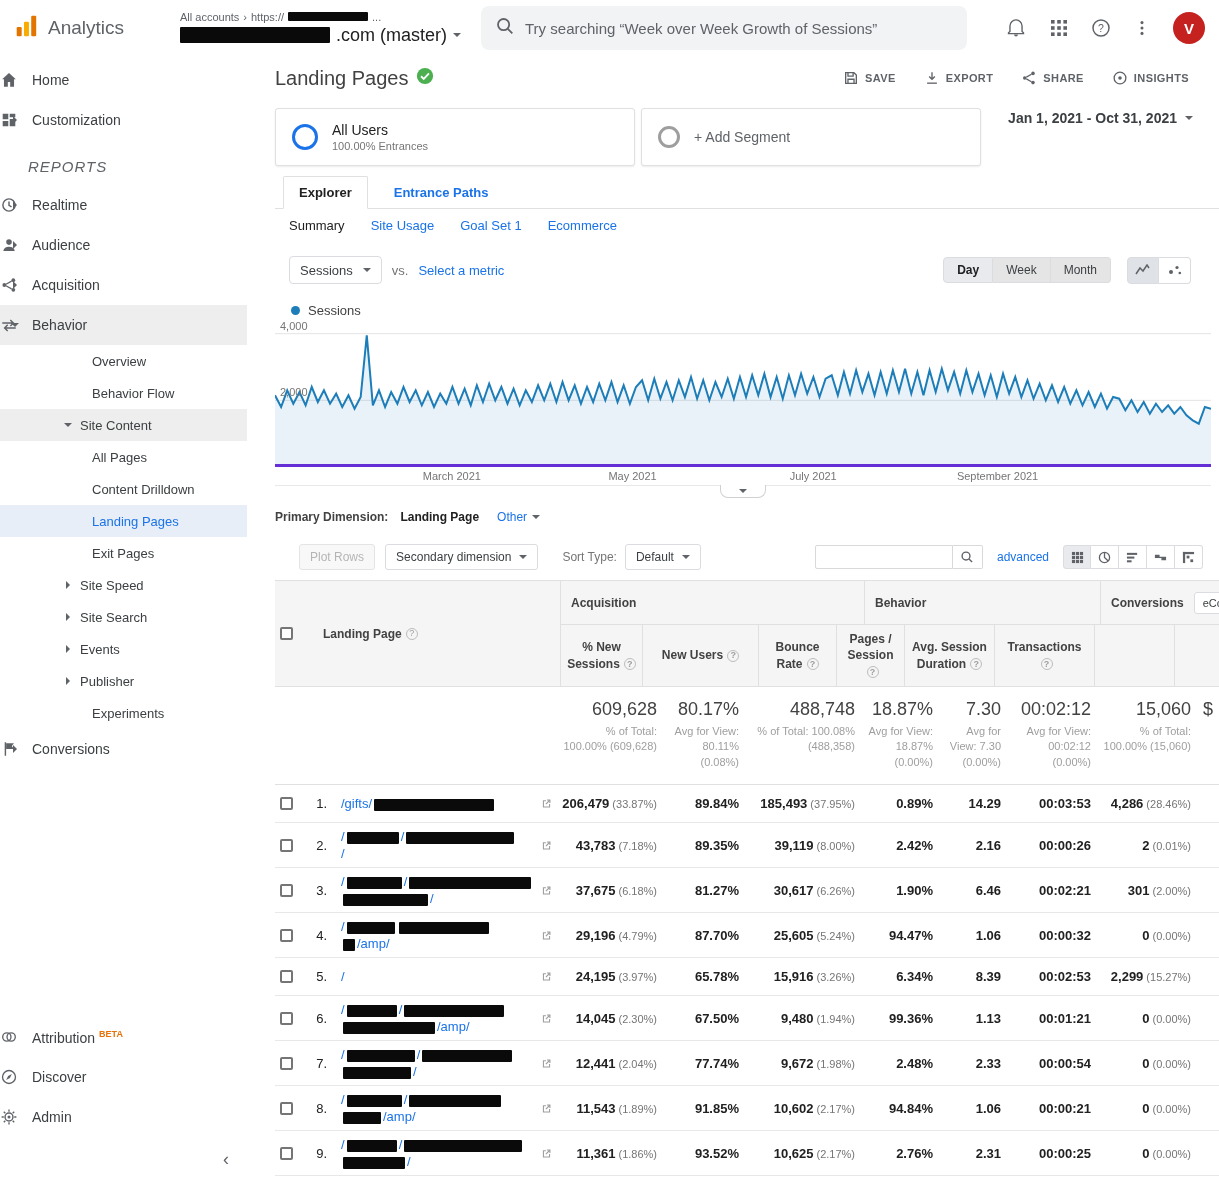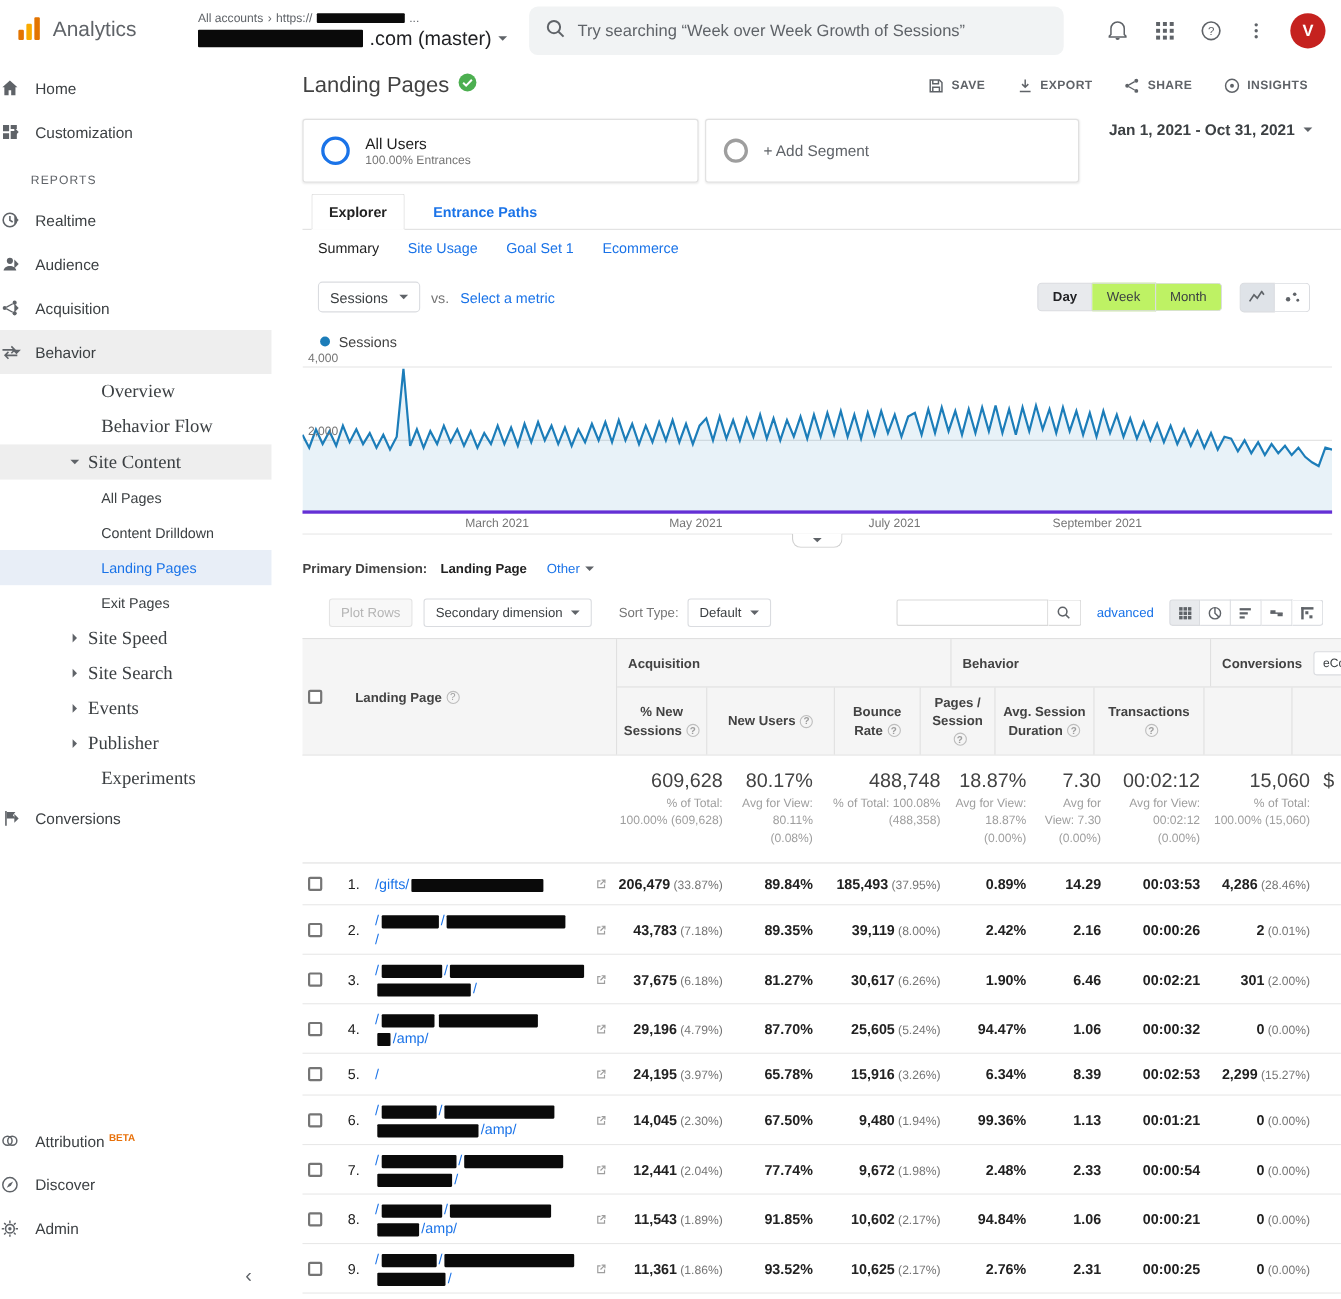--- a/index.html
+++ b/index.html
@@ -25,32 +25,32 @@
   .hdr-icons .hicon { cursor:pointer; display:flex; }
   .avatar { width:32px; height:32px; border-radius:50%; background:#c5221f; color:#fff; font-size:15px; font-weight:bold; display:flex; align-items:center; justify-content:center; }
 
   
   .main { flex:1; display:flex; overflow:hidden; }
 
   
   .sidebar { width:247px; flex:0 0 247px; display:flex; flex-direction:column; padding-top:4px; overflow:hidden; }
   .sb-item { position:relative; display:flex; align-items:center; cursor:pointer; color:#3c4043; }
   .sb-item.lvl-top { height:40px; font-size:14px; }
-  .sb-item.lvl-sub { height:32px; padding-left:92px; font-size:17px;font-family:Liberation Serif, serif; }
+  .sb-item.lvl-sub { height:32px; padding-left:92px; font-size:13px; }
   .sb-item.lvl-sub.has-exp { padding-left:80px; }
   .sb-item.lvl-subsub { height:32px; padding-left:92px; font-size:13px; }
   .sb-item.hl { background:#eeeeee; }
   .sb-item.sel { background:#e8eef7; color:#1a73e8; }
   .sb-ico { display:flex; margin-right:14px; }
   .exp { position:absolute; width:0; height:0; border:4px solid transparent; }
   .lvl-top > .exp { left:11px; }
   .lvl-sub > .exp { left:64px; }
   .exp.right { border-left-color:#5f6368; margin-left:2px; }
   .exp.down { border-top-color:#5f6368; margin-top:4px; }
-  .sb-section { font-size:11px; letter-spacing:1px; color:#5f6368; padding:18px 0 10px 28px; }
+  .sb-section { font-size:15px; letter-spacing:1px; color:#5f6368; padding:18px 0 10px 28px;font-style:italic; }
   .sb-spacer { flex:1; }
   .beta { color:#e8710a; font-size:9px; font-weight:bold; margin-left:4px; vertical-align:super; }
   .sb-collapse { height:44px; display:flex; align-items:center; justify-content:flex-end; padding-right:18px; color:#5f6368; font-size:18px; cursor:pointer; }
 
   
   .content { flex:1; padding-left:28px; overflow:hidden; display:flex; flex-direction:column; }
 
   .actions-bar { height:44px; flex:0 0 44px; display:flex; align-items:center; }
   .page-title { font-size:20px; color:#424242; display:flex; align-items:center; gap:8px; }
   .rpt-actions { margin-left:auto; display:flex; align-items:center; gap:28px; margin-right:30px; }
@@ -72,21 +72,21 @@
 
   .subtab-bar { height:33px; flex:0 0 33px; display:flex; align-items:center; gap:26px; padding-left:14px; font-size:13px; }
   .subtab { color:#1a73e8; cursor:pointer; }
   .subtab.active { color:#212121; cursor:default; }
 
   .metric-bar { margin-top:13px; height:30px; flex:0 0 30px; display:flex; align-items:center; padding-left:14px; }
   .sel-btn { border:1px solid #dadce0; border-radius:4px; background:#fff; height:28px; display:flex; align-items:center; gap:10px; padding:0 10px; font-size:13px; color:#3c4043; cursor:pointer; }
   .vs { margin:0 10px; font-size:13px; color:#757575; }
   .link { color:#1a73e8; font-size:13px; cursor:pointer; }
   .gran-group { margin-left:auto; display:flex; }
-  .gran-btn { border:1px solid #dadce0; background:#bef264; padding:5px 13px; font-size:12px; color:#3c4043; cursor:pointer; border-left-width:0; }
+  .gran-btn { border:1px solid #dadce0; background:#e5e5e5; padding:5px 13px; font-size:12px; color:#3c4043; cursor:pointer; border-left-width:0; }
   .gran-btn:first-child { border-left-width:1px; border-radius:4px 0 0 4px; }
   .gran-btn:last-child { border-radius:0 4px 4px 0; }
   .gran-btn.active { background:#e8eaed; color:#202124; font-weight:bold; }
   .charttype-group { display:flex; margin-left:16px; margin-right:28px; }
   .ct-btn { border:1px solid #dadce0; background:#fff; width:32px; height:27px; display:flex; align-items:center; justify-content:center; cursor:pointer; border-left-width:0; }
   .ct-btn:first-child { border-left-width:1px; border-radius:4px 0 0 4px; }
   .ct-btn:last-child { border-radius:0 4px 4px 0; }
   .ct-btn.active { background:#dfe3e8; }
 
   .legend-row { margin-top:16px; height:18px; flex:0 0 18px; display:flex; align-items:center; gap:8px; padding-left:16px; font-size:13px; color:#424242; }

